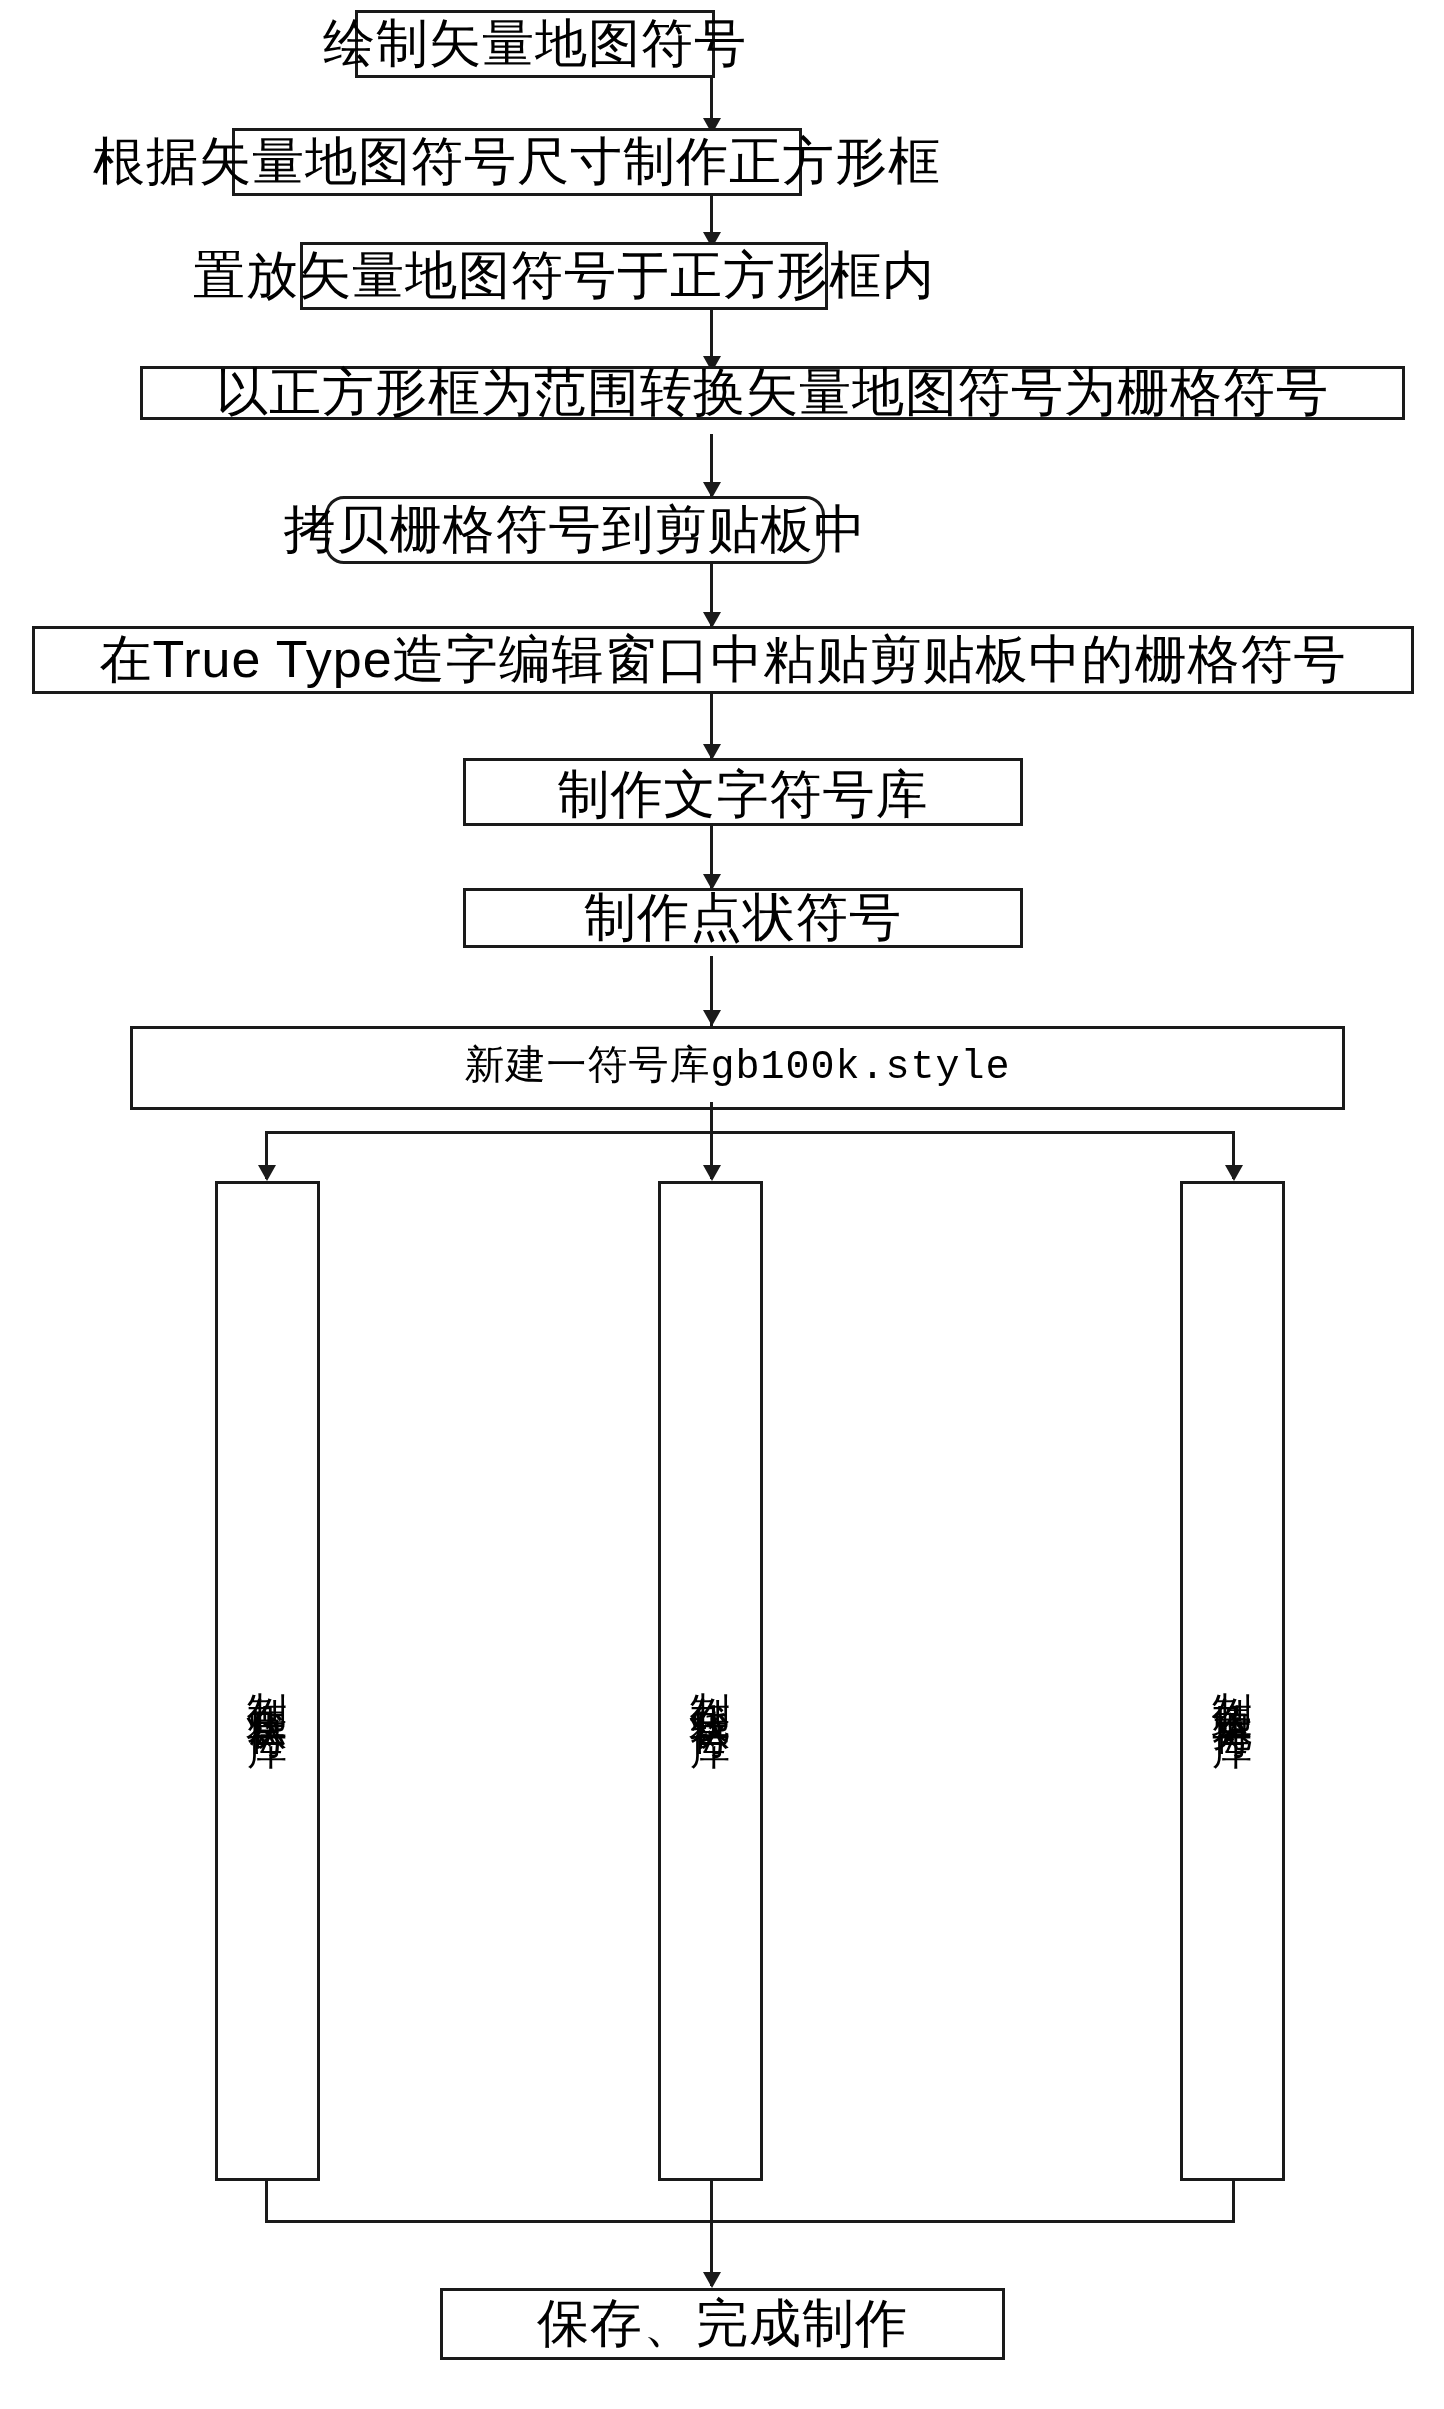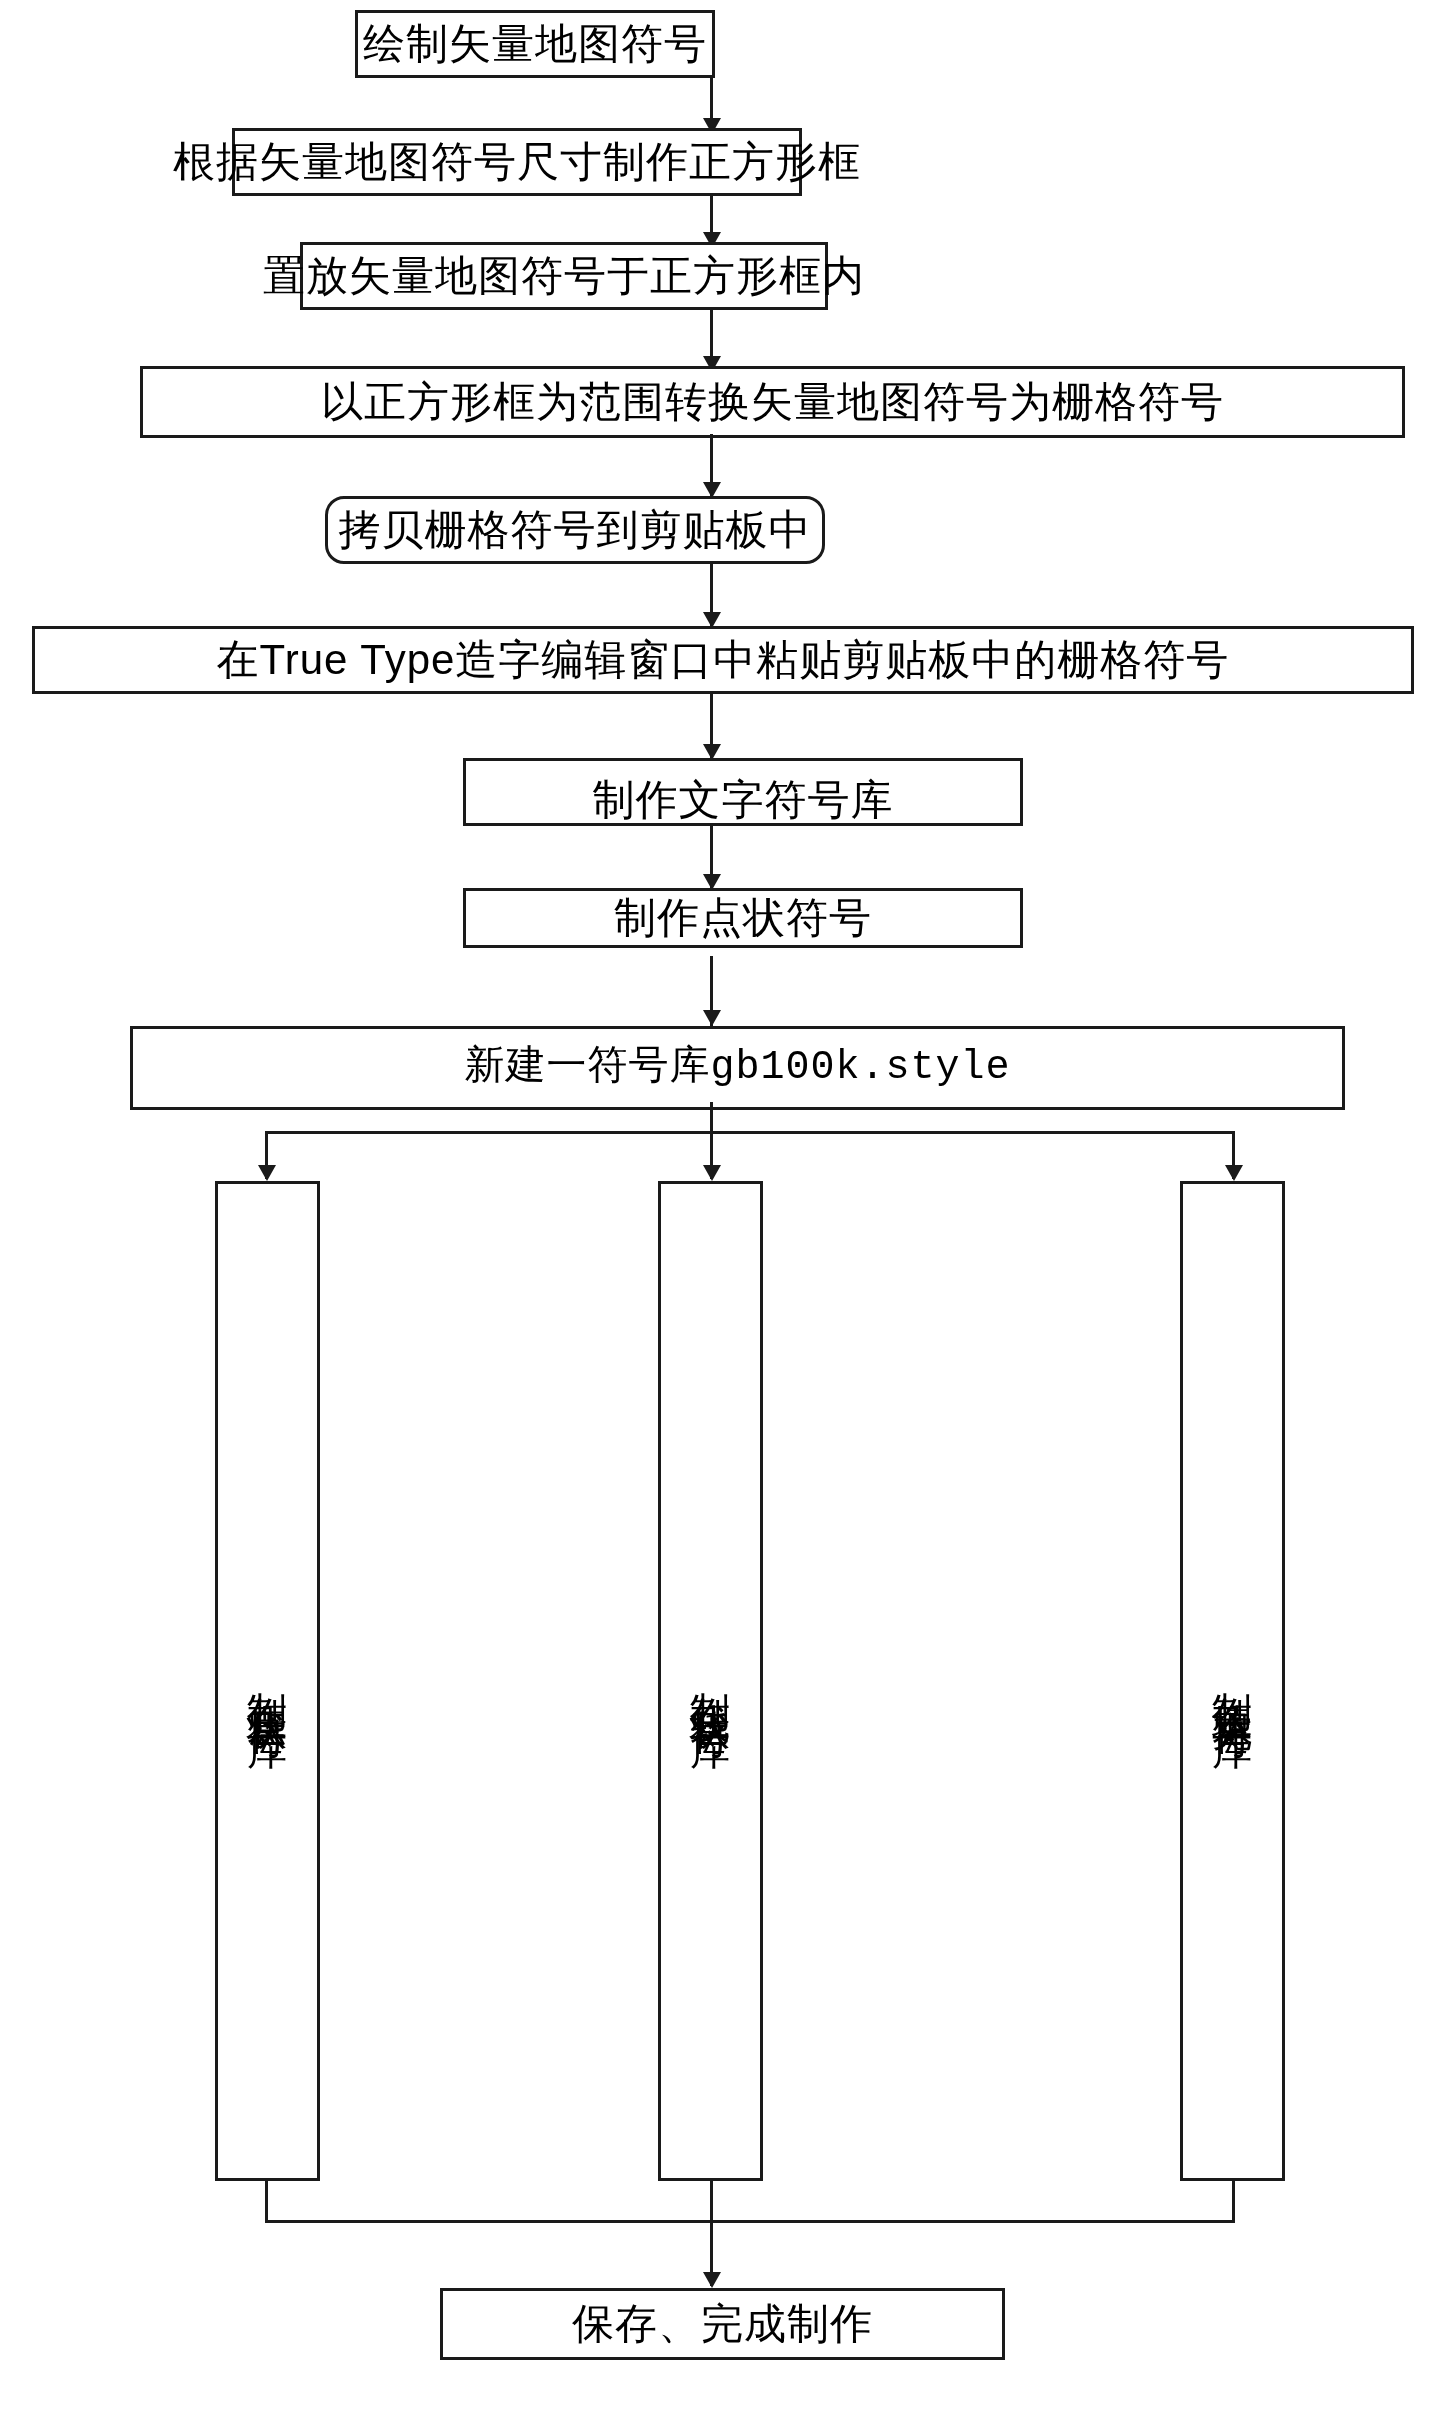--- a/index.html
+++ b/index.html
@@ -25,21 +25,21 @@
     display: flex;
     align-items: center;
     justify-content: center;
     color: #000000;
     line-height: 1.1;
     text-align: center;
   }
   .node .txt {
     display: block;
     white-space: nowrap;
-    font-size: 42px;
+    font-size: 52px;
     letter-spacing: 1px;
   }
   .node.mono .txt {
     font-family: "Liberation Mono", monospace;
     font-size: 40px;
   }
   .node.vert {
     writing-mode: vertical-rl;
     text-orientation: upright;
   }
@@ -86,21 +86,21 @@
   </div>
   <div class="vline" style="left:710px; top:196px; height:48px;"></div>
   <div class="arrow" style="left:703px; top:232px;"></div>
 
   <div class="node" style="left:300px; top:242px; width:528px; height:68px;">
     <span class="txt">置放矢量地图符号于正方形框内</span>
   </div>
   <div class="vline" style="left:710px; top:310px; height:60px;"></div>
   <div class="arrow" style="left:703px; top:356px;"></div>
 
-  <div class="node" style="left:140px; top:366px; width:1265px; height:72px;">
+  <div class="node" style="left:140px; top:366px; width:1265px; height:54px;">
     <span class="txt">以正方形框为范围转换矢量地图符号为栅格符号</span>
   </div>
   <div class="vline" style="left:710px; top:434px; height:62px;"></div>
   <div class="arrow" style="left:703px; top:482px;"></div>
 
   <div class="node" style="left:325px; top:496px; width:500px; height:68px;border-radius:19px;">
     <span class="txt">拷贝栅格符号到剪贴板中</span>
   </div>
   <div class="vline" style="left:710px; top:564px; height:62px;"></div>
   <div class="arrow" style="left:703px; top:612px;"></div>

